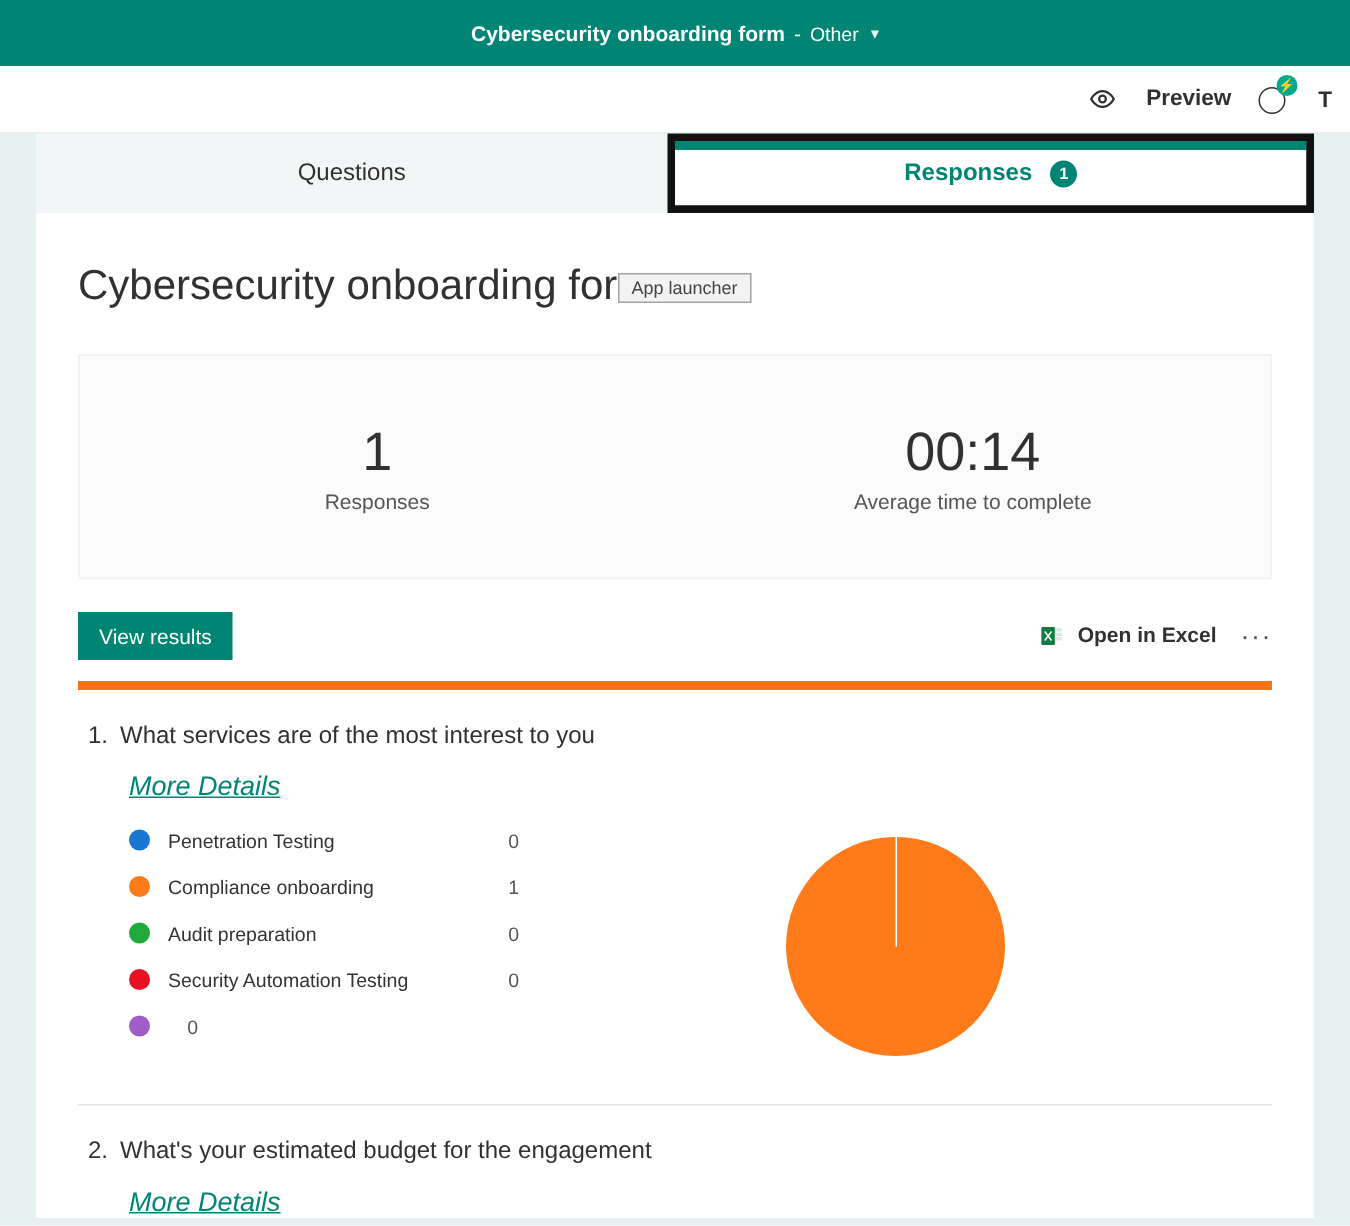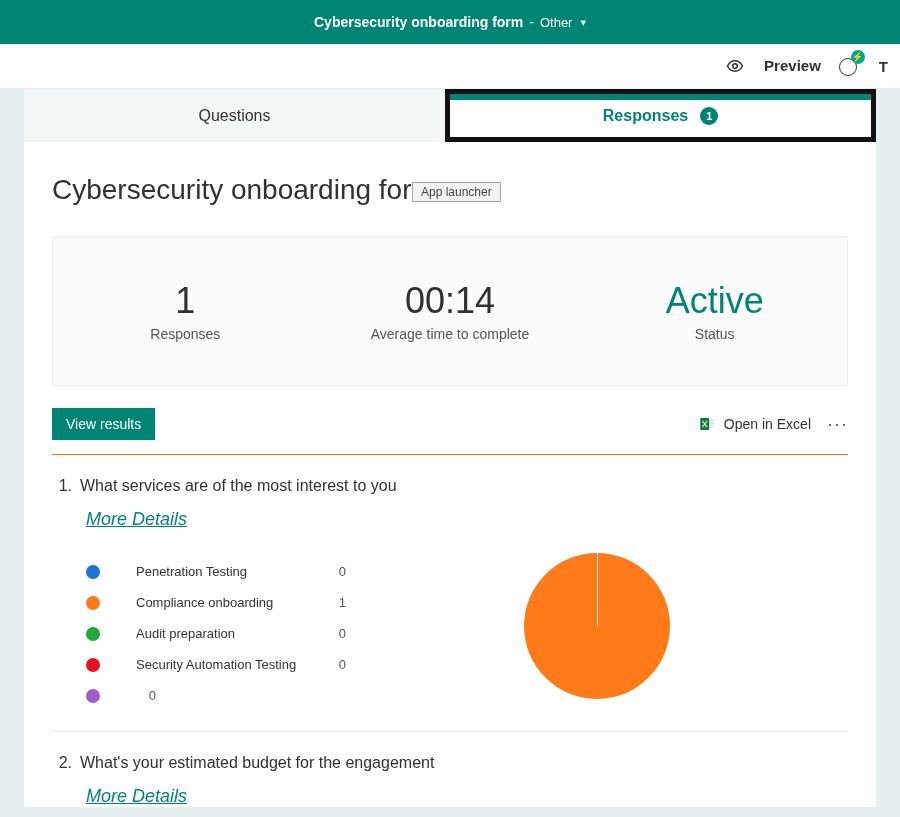--- a/index.html
+++ b/index.html
@@ -124,46 +124,46 @@
     justify-content: center;
   }
   .stat-big { font-size: 36px; font-weight: 400; color: #323130; }
   .stat-big.teal { color: #008575; }
   .stat-label { font-size: 14px; color: #555; margin-top: 4px; }
 
   .action-row {
     margin: 22px 28px 0 28px;
     display: flex;
     align-items: center;
-    border-bottom: 1px solid #f97316;
+    border-bottom: 6px solid #f97316;
     padding-bottom: 14px;
   }
   .view-btn {
     background: #008575;
     color: #fff;
     border: none;
     font-size: 14px;
     padding: 8px 14px;
     cursor: pointer;
   }
   .spacer { flex: 1; }
-  .excel { display:flex; align-items:center; gap:8px; cursor:pointer; font-size:14px; }
+  .excel { display:flex; gap:8px; cursor:pointer; font-size:14px;font-weight:bold; }
   .excel-icon { width:18px; height:18px; }
   .dots { font-size:18px; letter-spacing:1px; margin-left:16px; cursor:pointer; color:#555; }
 
   .question {
     margin: 22px 28px 0 28px;
   }
   .q-head { display:flex; font-size:16px; }
   .q-num { width: 20px; text-align:right; margin-right:8px; }
   .more-details { font-size: 18px; color:#008575; text-decoration:underline; margin: 14px 0 0 34px; display:inline-block; cursor:pointer;font-style:italic; }
 
   .q1-body { display:flex; margin-top:18px; }
   .legend { width:260px; margin-left:34px; }
-  .legend-row { display:flex; align-items:flex-end; font-size:13px; color:#333; height:31px;gap:24px; }
+  .legend-row { display:flex; align-items:flex-start; font-size:13px; color:#333; height:31px; }
   .swatch { width:14px; height:14px; border-radius:50%; margin-right:12px; flex-shrink:0; }
   .legend-label { flex:1; }
   .legend-val { width: 20px; text-align:right; color:#555; }
   .pie-wrap { flex:1; display:flex; align-items:center; justify-content:center; }
   .pie { width:146px; height:146px; border-radius:50%; background:#ff7b1a; position:relative; }
   .pie-line { position:absolute; left:50%; top:0; width:1px; height:50%; background:#fff; }
 
   .hr { border:none; border-top:1px solid #e4e4e4; margin: 28px 28px 0 28px; }
 
   .q2 { margin-top: 22px; }
@@ -209,24 +209,20 @@
   <div class="tooltip-al">App launcher</div>
 
   <div class="stats-card">
     <div class="stat">
       <div class="stat-big">1</div>
       <div class="stat-label">Responses</div>
     </div>
     <div class="stat">
       <div class="stat-big">00:14</div>
       <div class="stat-label">Average time to complete</div>
-    </div>
-    <div class="stat">
-      <div class="stat-big teal">Active</div>
-      <div class="stat-label">Status</div>
     </div>
   </div>
 
   <div class="action-row">
     <button class="view-btn">View results</button>
     <div class="spacer"></div>
     <div class="excel">
       <svg class="excel-icon" viewBox="0 0 24 24">
         <rect x="3" y="4" width="12" height="16" rx="1" fill="#107c41"></rect>
         <path d="M6 8l3 4-3 4M12 8l-3 4 3 4" stroke="#fff" stroke-width="1.4" fill="none"></path>

